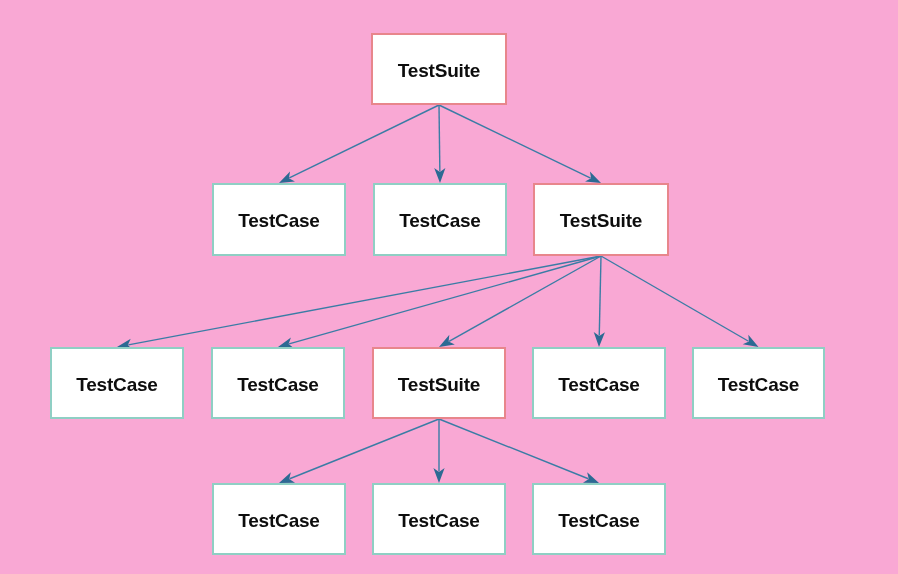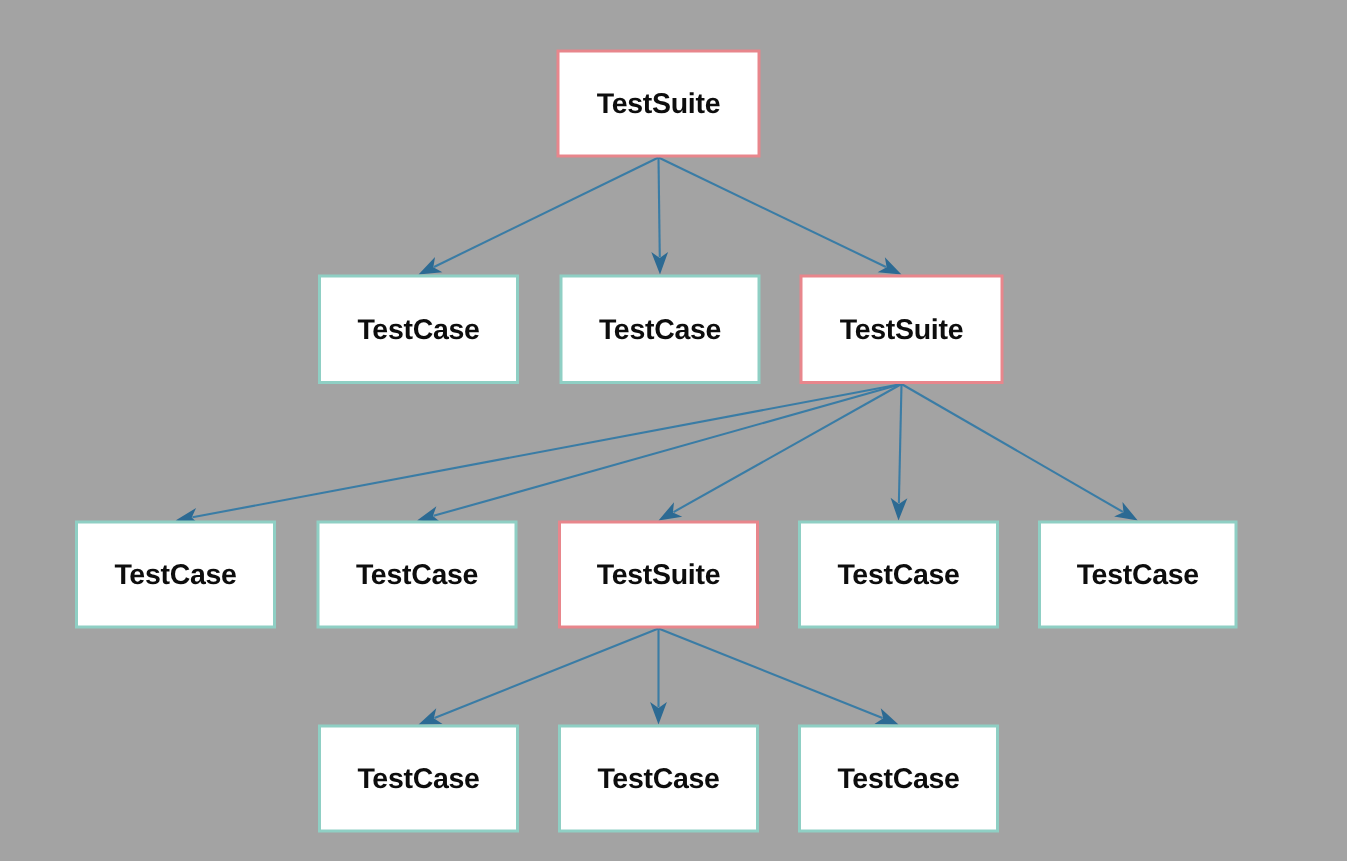--- a/index.html
+++ b/index.html
@@ -10,21 +10,21 @@
   body {
     width: 898px;
     height: 574px;
     font-family: "Liberation Sans", sans-serif;
     overflow: hidden;
   }
   #diagram-root {
     position: relative;
     width: 898px;
     height: 574px;
-    background: #a3a3a3;
+    background: #f9a8d4;
   }
   #tree-svg {
     position: absolute;
     top: 0;
     left: 0;
     width: 898px;
     height: 574px;
     display: block;
   }
   .node-box {

